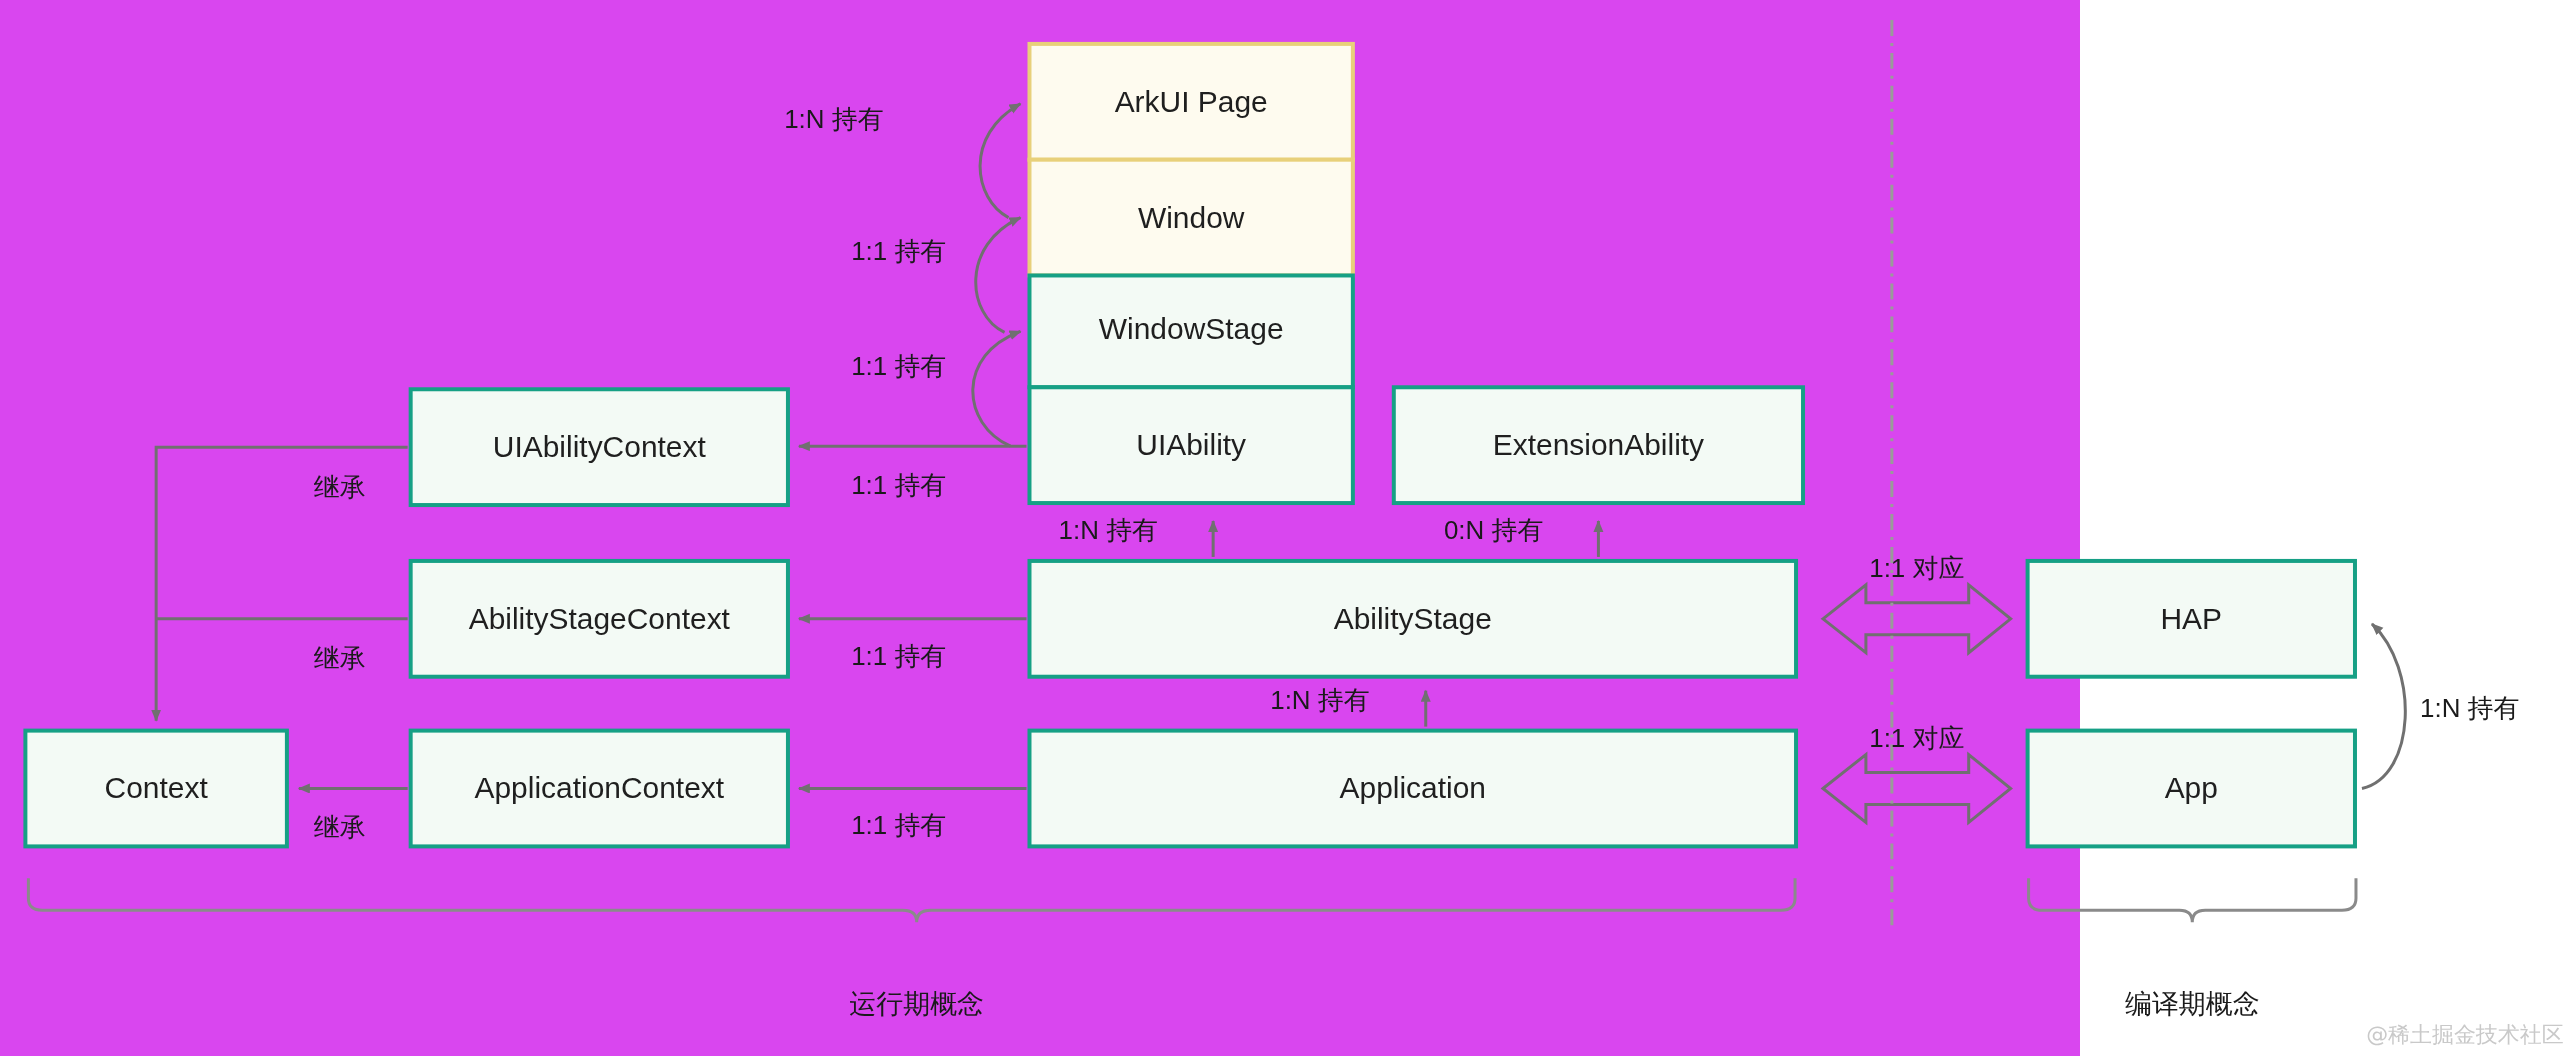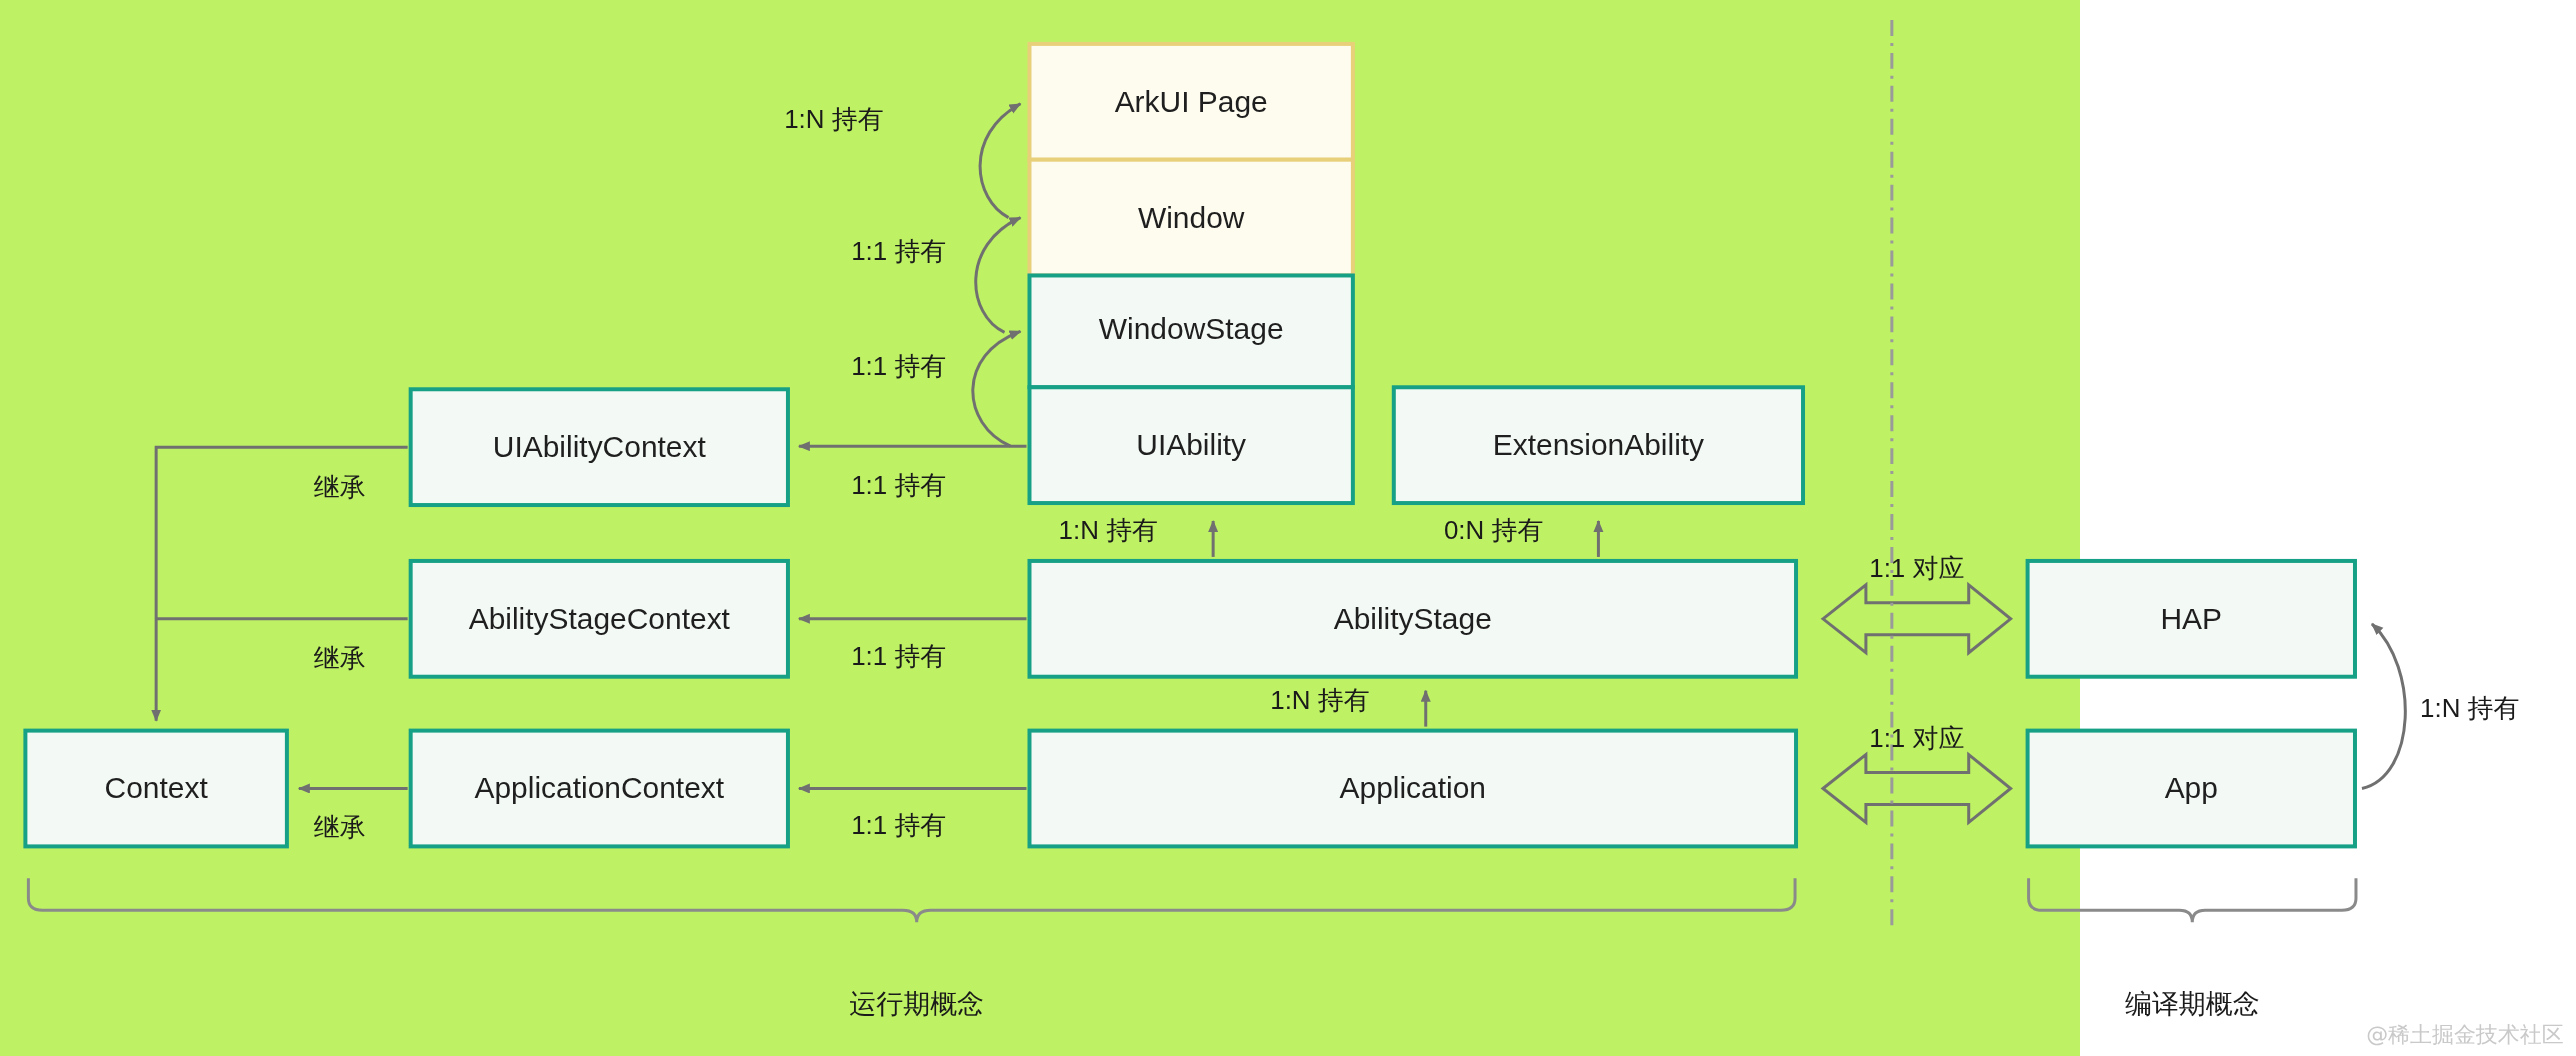--- a/index.html
+++ b/index.html
@@ -1,18 +1,18 @@
 <!DOCTYPE html>
 <html><head>
 <meta charset="utf-8">
 <style>
   html,body{margin:0;padding:0;background:#ffffff;}
   body{width:2576px;height:1056px;overflow:hidden;
        font-family:"Liberation Sans","DejaVu Sans",sans-serif;}
-  #stage{position:relative;width:2080px;height:1056px;background:#bef264;}
+  #stage{position:relative;width:2080px;height:1056px;background:#d946ef;}
   svg.layer{position:absolute;left:0;top:0;width:2576px;height:1056px;}
   .boxlabel{font-size:30px;fill:#1f1f1f;font-family:"Liberation Sans","DejaVu Sans",sans-serif;}
   .edgelabel{font-size:26px;fill:#1a1a1a;font-family:"Liberation Sans","DejaVu Sans",sans-serif;}
   .grouplabel{font-size:27px;fill:#1a1a1a;font-family:"Liberation Sans","DejaVu Sans",sans-serif;}
   .watermark{font-size:22px;fill:#c9c9c9;font-family:"DejaVu Sans",sans-serif;}
 </style>
 </head>
 <body>
 
 <div id="stage">

